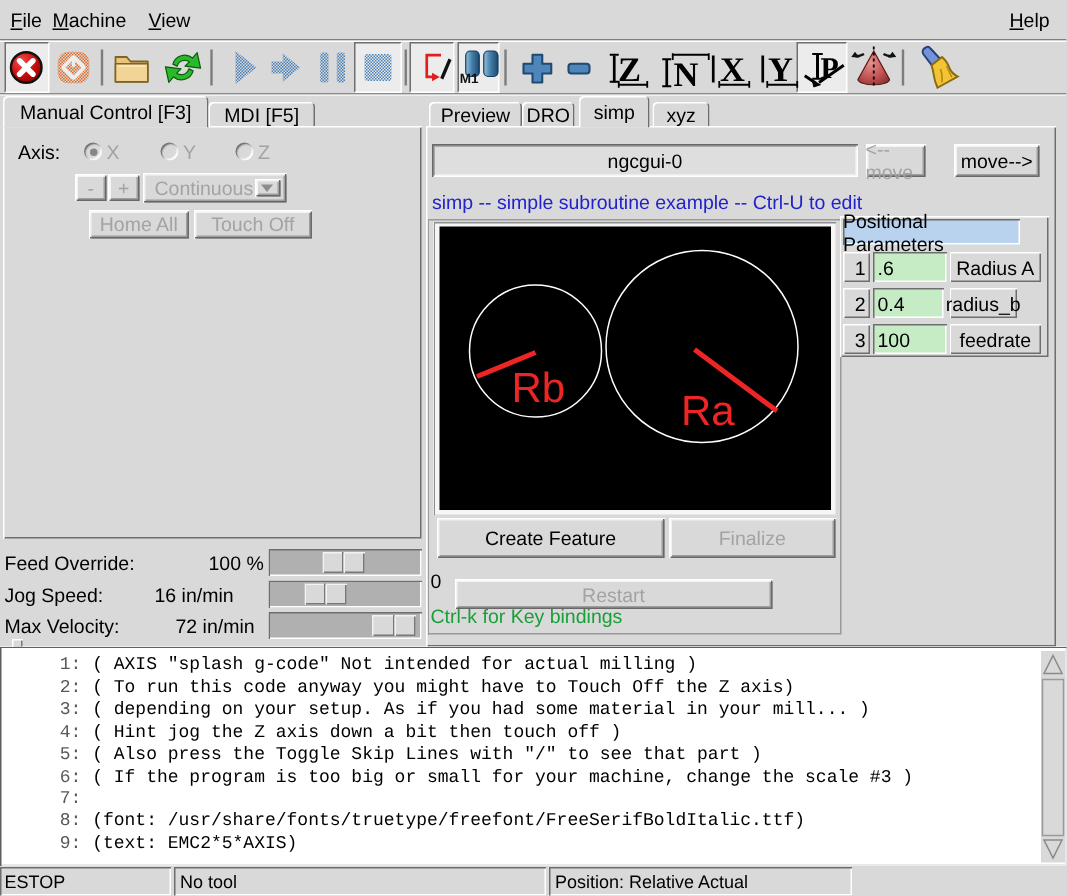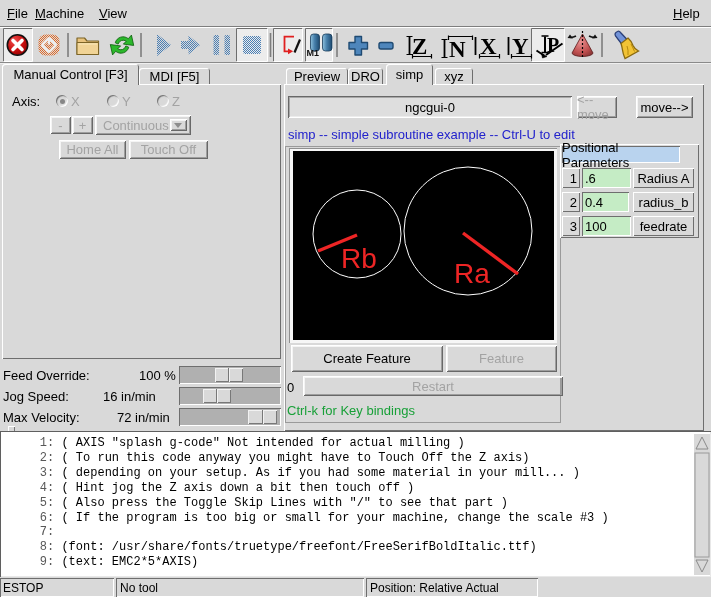--- a/index.html
+++ b/index.html
@@ -98,29 +98,29 @@
 <text x="161" y="132" font-size="28px" fill="#ee2525" font-family="Liberation Sans,sans-serif">Ra</text>
 </svg>
 
 <div class="a rz" style="left:560px;top:144px;width:139px;height:94px"></div>
 <div class="a sk ctr f13" style="left:562px;top:146px;width:118px;height:17px;background:#b9d3ee">Positional Parameters</div>
 <div class="a rz f13" style="left:562px;top:168px;width:18px;height:20px;text-align:right;padding-top:3px;box-sizing:border-box"><span style="margin-right:3px">1</span></div>
 <div class="a sk f13" style="left:582px;top:168px;width:49px;height:20px;background:#c5ecc5;padding:3px 0 0 3px;box-sizing:border-box">.6</div>
 <div class="a rz ctr f13" style="left:633px;top:168px;width:61px;height:20px">Radius A</div>
 <div class="a rz f13" style="left:562px;top:192px;width:18px;height:20px;text-align:right;padding-top:3px;box-sizing:border-box"><span style="margin-right:3px">2</span></div>
 <div class="a sk f13" style="left:582px;top:192px;width:47px;height:20px;background:#c5ecc5;padding:3px 0 0 3px;box-sizing:border-box">0.4</div>
-<div class="a rz ctr f13" style="left:633px;top:192px;width:61px;height:20px">radius_b</div>
+<div class="a rz ctr f13" style="left:633px;top:192px;width:45px;height:20px">radius_b</div>
 <div class="a rz f13" style="left:562px;top:216px;width:18px;height:20px;text-align:right;padding-top:3px;box-sizing:border-box"><span style="margin-right:3px">3</span></div>
 <div class="a sk f13" style="left:582px;top:216px;width:49px;height:20px;background:#c5ecc5;padding:3px 0 0 3px;box-sizing:border-box">100</div>
 <div class="a rz ctr f13" style="left:633px;top:216px;width:61px;height:20px">feedrate</div>
 
 <div class="a rz2 ctr f13" style="left:291px;top:345px;width:152px;height:27px">Create Feature</div>
-<div class="a rz2 ctr f13 dis" style="left:446px;top:345px;width:111px;height:27px">Feature</div>
+<div class="a rz2 ctr f13 dis" style="left:446px;top:345px;width:111px;height:27px">Finalize</div>
 <div class="a f13" style="left:287px;top:380px">0</div>
-<div class="a rz2 ctr f13 dis" style="left:303px;top:376px;width:260px;height:20px">Restart</div>
+<div class="a rz2 ctr f13 dis" style="left:303px;top:386px;width:212px;height:20px">Restart</div>
 <div class="a f13" style="left:287px;top:403px;color:#18a038">Ctrl-k for Key bindings</div>
 
 <div class="a" style="left:0;top:431px;width:711px;height:146px;background:#ffffff;box-shadow:inset 1px 1px 0 #5f5f5f,inset -1px -1px 0 #e8e8e8"></div>
 <pre class="a" style="left:11px;top:436px;font-family:'Liberation Mono',monospace;font-size:12px;line-height:14.9px;margin:0;color:#000"><span style="color:#585858">    1:</span> ( AXIS "splash g-code" Not intended for actual milling )
 <span style="color:#585858">    2:</span> ( To run this code anyway you might have to Touch Off the Z axis)
 <span style="color:#585858">    3:</span> ( depending on your setup. As if you had some material in your mill... )
 <span style="color:#585858">    4:</span> ( Hint jog the Z axis down a bit then touch off )
 <span style="color:#585858">    5:</span> ( Also press the Toggle Skip Lines with "/" to see that part )
 <span style="color:#585858">    6:</span> ( If the program is too big or small for your machine, change the scale #3 )
 <span style="color:#585858">    7:</span> 
@@ -129,21 +129,21 @@
 
 <div class="a" style="left:694px;top:434px;width:16px;height:141px;background:#d9d9d9"></div>
 <svg class="a" style="left:694px;top:434px" width="16" height="141" viewBox="0 0 16 141">
 <path d="M8 3 L14 15 L2 15 Z" fill="#d9d9d9" stroke="#8a8a8a" stroke-width="1"></path>
 <rect x="1" y="19" width="14" height="104" fill="#d9d9d9" stroke="#9a9a9a" stroke-width="1"></rect>
 <path d="M2 126 L14 126 L8 138 Z" fill="#d9d9d9" stroke="#8a8a8a" stroke-width="1"></path>
 </svg>
 
 <div class="a sk f12" style="left:0px;top:578px;width:114px;height:19px;padding:3px 0 0 3px;box-sizing:border-box">ESTOP</div>
 <div class="a sk f12" style="left:116px;top:578px;width:248px;height:19px;padding:3px 16px 0 4px;box-sizing:border-box">No tool</div>
-<div class="a sk f12" style="left:366px;top:578px;width:172px;height:19px;padding:3px 4px 0 4px;box-sizing:border-box">Position: Relative Actual</div>
+<div class="a sk f12" style="left:366px;top:578px;width:202px;height:19px;padding:3px 4px 0 4px;box-sizing:border-box">Position: Relative Actual</div>
 
 <svg class="a" style="left:0;top:28px" width="711" height="34" viewBox="0 0 711 34">
 <defs>
 <pattern id="dblue" patternUnits="userSpaceOnUse" width="2" height="2">
  <rect width="1" height="1" fill="#4a7fb5"></rect>
         <rect x="1" y="1" width="1" height="1" fill="#4a7fb5"></rect>
 </pattern>
 <pattern id="dorange" patternUnits="userSpaceOnUse" width="2" height="2">
  <rect width="1" height="1" fill="#e06a28"></rect>
         <rect x="1" y="1" width="1" height="1" fill="#e06a28"></rect>

